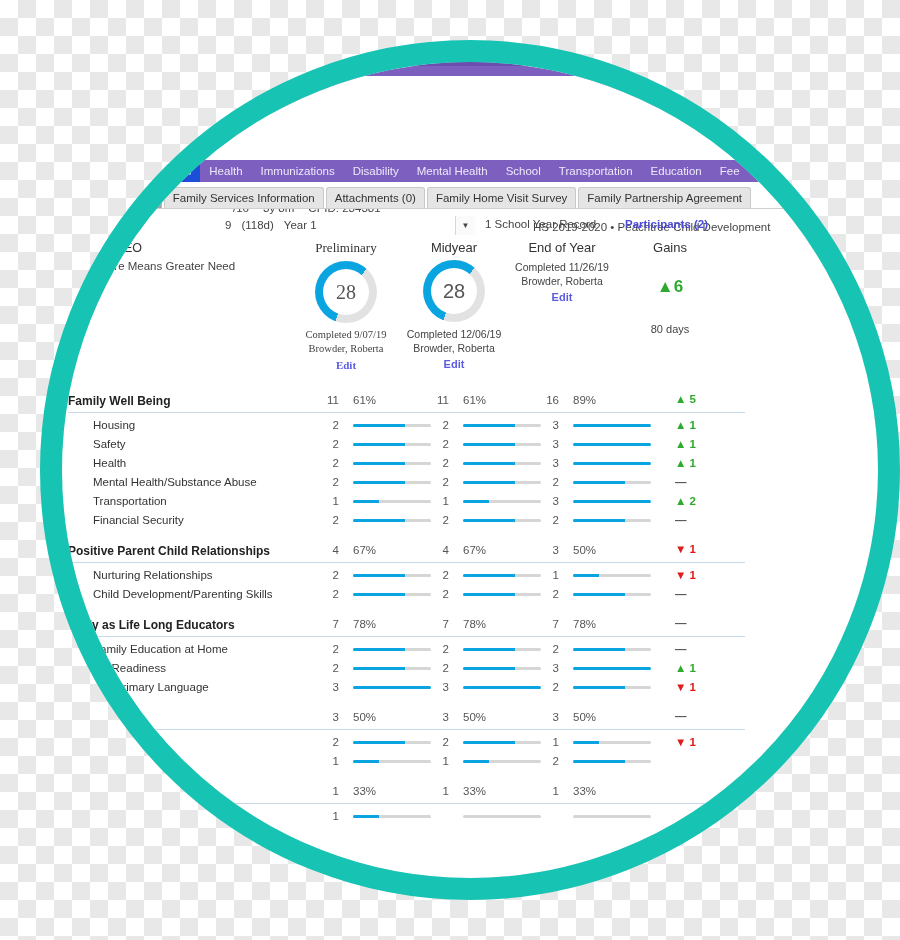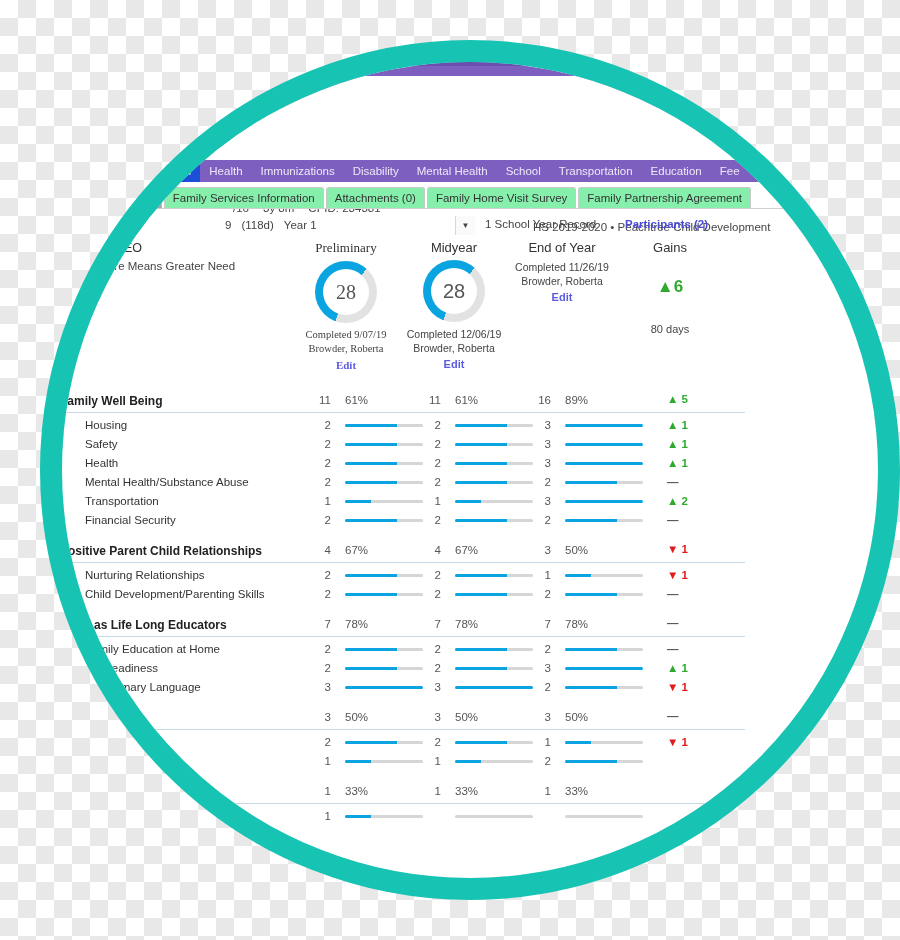--- a/index.html
+++ b/index.html
@@ -70,21 +70,21 @@
 
   
   .tabstrip{
     position:absolute;left:55px;top:182px;width:790px;height:26px;
     background:#ffffff;white-space:nowrap;overflow:hidden;
     border-bottom:1px solid #cfcfcf;
   }
   .tabstrip .t{
     display:inline-block;font-size:11.5px;color:#333;
     border:1px solid #c9c9c9;border-bottom:none;
-    background:#86efac;
+    background:#e5e5e5;
     padding:4px 8px 5px 8px;margin-right:2px;margin-top:4px;
     border-radius:3px 3px 0 0;line-height:13px;vertical-align:bottom;
   }
   .tabstrip .t.active{background:#a3a3a3;color:#111;font-weight:bold;padding-bottom:6px;border-color:#b8b8b8;}
 
   
   .selrow{position:absolute;left:55px;top:214px;width:790px;height:28px;}
   .selbox{
     position:absolute;left:60px;top:2px;width:360px;height:19px;
     border:1px solid #b6b6b6;background:#fff;font-size:12px;color:#222;
@@ -114,21 +114,21 @@
     background:#fff;display:flex;align-items:center;justify-content:center;
     font-size:20px;color:#555;
   }
   .gdone{font-size:10.5px;color:#444;margin-top:5px;line-height:14px;}
   .gedit{font-size:11px;color:#5b5be0;font-weight:bold;margin-top:3px;cursor:pointer;}
   .gains-val{font-size:17px;font-weight:bold;margin-top:22px;}
   .gains-days{font-size:11px;color:#444;margin-top:26px;}
 
   
   .tbl{position:absolute;left:55px;top:380px;width:740px;}
-  .row{position:relative;height:19px;}
+  .row{position:relative;height:19px;margin-left:8px;}
   .srow{height:26px;}
   .srow .lbl{font-size:12px;color:#222;font-weight:bold;position:absolute;left:5px;top:4px;white-space:nowrap;}
   .srow .rule{position:absolute;left:5px;right:50px;top:22px;height:1px;background:#c6d9e8;}
   .irow .lbl{font-size:11.5px;color:#333;position:absolute;left:30px;top:3px;white-space:nowrap;}
   .spacer{height:10px;}
 
   .c-score{position:absolute;font-size:11.5px;color:#555;text-align:right;width:14px;}
   .c-pct{position:absolute;font-size:11.5px;color:#555;}
   .bar{position:absolute;height:3px;width:78px;background:#d6d6d6;border-radius:2px;overflow:hidden;}
   .bar i{display:block;height:100%;background:#0aa5e0;}

